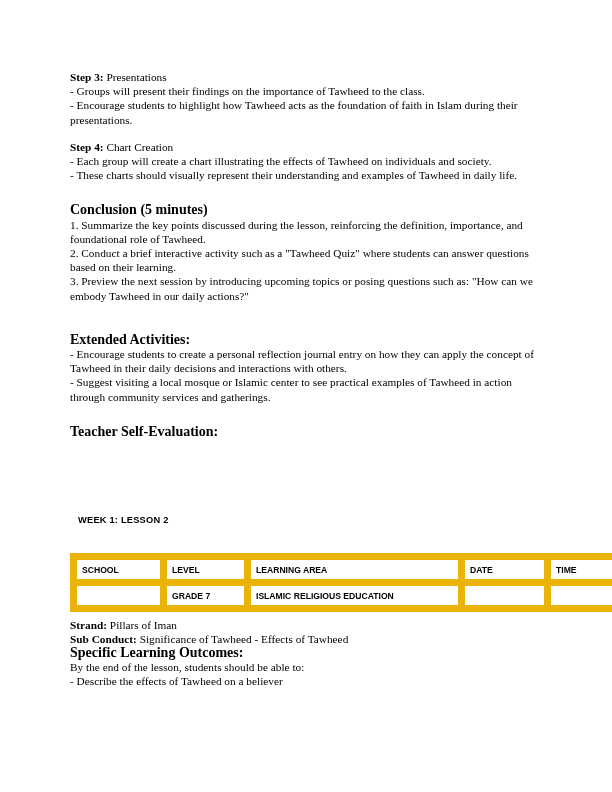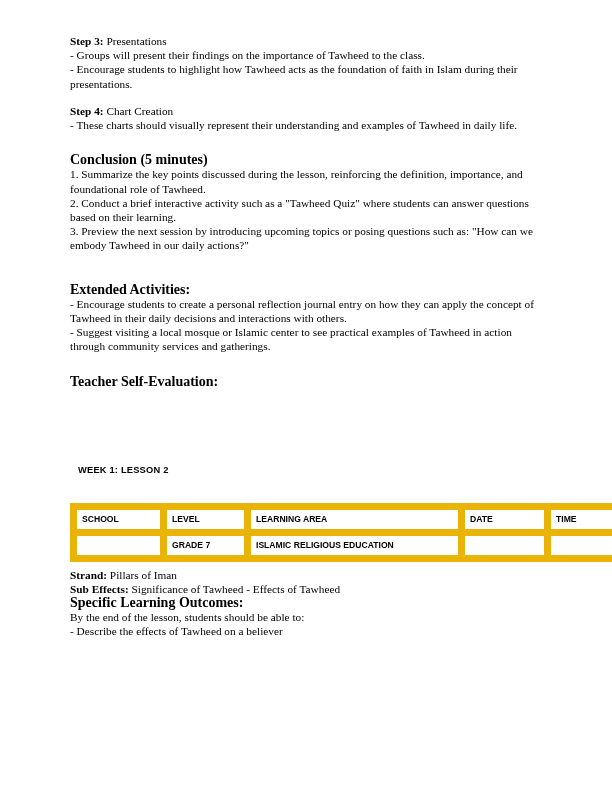--- a/index.html
+++ b/index.html
@@ -14,21 +14,21 @@
     color: #000000;
     position: relative;
     overflow: hidden;
   }
   .page {
     position: absolute;
     top: 0; left: 0;
     width: 612px;
     height: 792px;
     box-sizing: border-box;
-    padding: 34px 70px 40px 70px;
+    padding: 70px 70px 40px 70px;
   }
   .block { margin: 0 0 0 0; }
   .para {
     font-size: 11.3px;
     line-height: 14.2px;
     margin: 0;
     text-align: left;
   }
   .bold { font-weight: bold; }
   .gap-sm { height: 13px; }
@@ -82,20 +82,21 @@
   <div class="block">
     <p class="para"><span class="bold">Step 3:</span><span> Presentations</span></p>
     <p class="para">- Groups will present their findings on the importance of Tawheed to the class.</p>
     <p class="para">- Encourage students to highlight how Tawheed acts as the foundation of faith in Islam during their presentations.</p>
   </div>
 
   <div class="gap-sm"></div>
 
   <div class="block">
     <p class="para"><span class="bold">Step 4:</span><span> Chart Creation</span></p>
+    <p class="para">- Each group will create a chart illustrating the effects of Tawheed on individuals and society.</p>
     <p class="para">- These charts should visually represent their understanding and examples of Tawheed in daily life.</p>
   </div>
 
   <div class="gap-md"></div>
 
   <div class="block">
     <p class="heading">Conclusion (5 minutes)</p>
     <p class="para">1. Summarize the key points discussed during the lesson, reinforcing the definition, importance, and foundational role of Tawheed.</p>
     <p class="para">2. Conduct a brief interactive activity such as a "Tawheed Quiz" where students can answer questions based on their learning.</p>
     <p class="para">3. Preview the next session by introducing upcoming topics or posing questions such as: "How can we embody Tawheed in our daily actions?"</p>
@@ -135,19 +136,19 @@
         <td class="col-area">ISLAMIC RELIGIOUS EDUCATION</td>
         <td class="col-date"></td>
         <td class="col-time"></td>
         <td class="col-roll"></td>
       </tr>
     </tbody>
   </table>
 
   <div class="below-table">
     <p class="para tight"><span class="bold">Strand:</span><span> Pillars of Iman</span></p>
-    <p class="para tight"><span class="bold">Sub Effects:</span><span> Significance of Tawheed - Effects of Tawheed</span></p>
+    <p class="para tight"><span class="bold">Sub Conduct:</span><span> Significance of Tawheed - Effects of Tawheed</span></p>
     <p class="heading">Specific Learning Outcomes:</p>
     <p class="para tight">By the end of the lesson, students should be able to:</p>
     <p class="para tight">- Describe the effects of Tawheed on a believer</p>
   </div>
 
 </div>
 
 </body></html>

